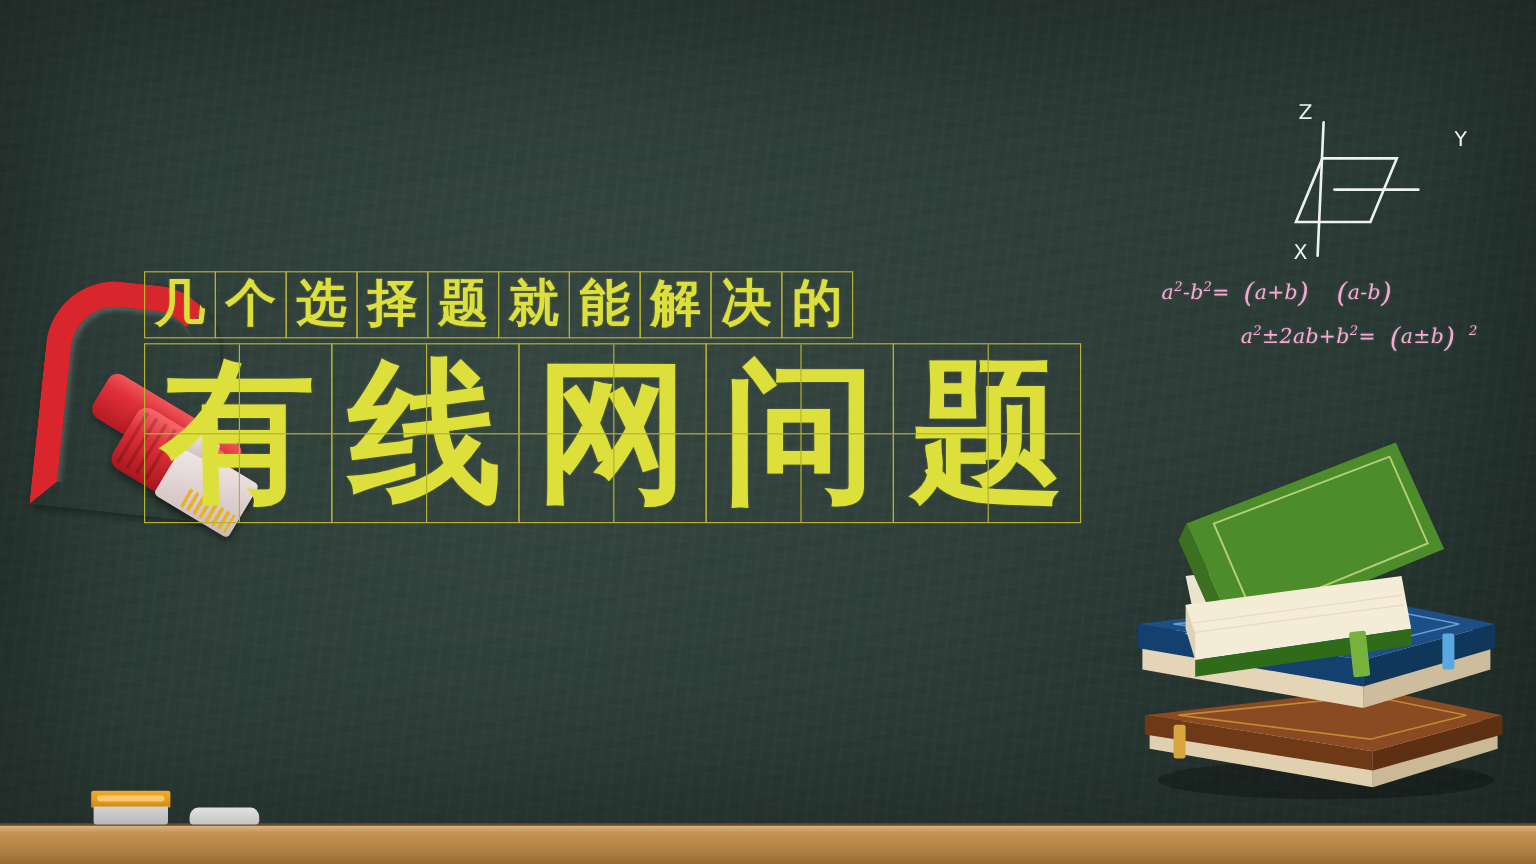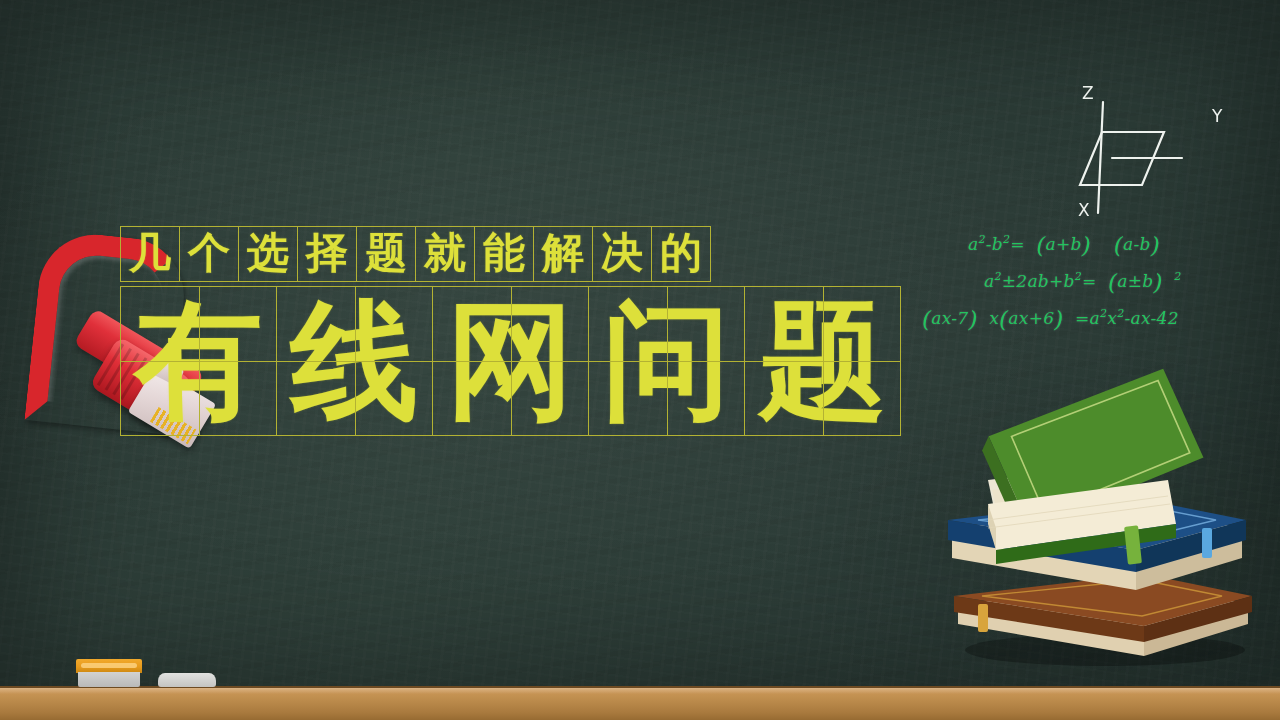--- a/index.html
+++ b/index.html
@@ -207,30 +207,30 @@
     font-family: "DejaVu Sans", "Liberation Sans", sans-serif;
     font-size: 17px;
     fill: #eef2ee;
   }
 
   
   .formulas {
     position: absolute;
     left: 920px; top: 232px;
     width: 300px;
-    color: #22c55e;
+    color: #f9a8d4;
     font-family: "DejaVu Serif", "Liberation Serif", serif;
     font-style: italic;
     font-size: 17px;
     letter-spacing: .3px;
     text-shadow: 0 0 2px rgba(255,255,255,0.25);
   }
   .formula { white-space: nowrap; margin-bottom: 11px; }
   .f1 { margin-left: 48px; }
-  .f2 { margin-left: 64px; }
+  .f2 { margin-left: 114px; }
   .f3 { margin-left: 2px; }
   .paren { font-size: 23px; font-style: italic; vertical-align: -3px; }
   sup { font-size: 11px; }
 
   
   .books { position: absolute; left: 930px; top: 368px; width: 340px; height: 300px; }
 
   
   .watermark {
     position: absolute;
@@ -292,23 +292,20 @@
     </svg>
   </div>
 
   <div class="formulas">
     <div class="formula f1">
       a<sup>2</sup>-b<sup>2</sup>=&nbsp;&nbsp;<span class="paren">(</span>a+b<span class="paren">)</span>&nbsp;&nbsp;&nbsp;&nbsp;<span class="paren">(</span>a-b<span class="paren">)</span>
     </div>
     <div class="formula f2">
       a<sup>2</sup>±2ab+b<sup>2</sup>=&nbsp;&nbsp;<span class="paren">(</span>a±b<span class="paren">)</span>&nbsp;&nbsp;<sup>2</sup>
     </div>
-    <div class="formula f3">
-      <span class="paren">(</span>ax-7<span class="paren">)</span>&nbsp;&nbsp;x<span class="paren">(</span>ax+6<span class="paren">)</span>&nbsp;&nbsp;=a<sup>2</sup>x<sup>2</sup>-ax-42
-    </div>
   </div>
 
   <div class="books">
     <svg width="340" height="300" viewBox="0 0 340 300">
       <ellipse cx="175" cy="282" rx="140" ry="16" fill="rgba(0,0,0,0.28)"></ellipse>
 
       <g>
         <path d="M28 236 L214 214 L318 236 L214 268 Z" fill="#f0e3c8"></path>
         <path d="M28 236 L28 256 L214 288 L214 268 Z" fill="#e0d0b0"></path>
         <path d="M214 268 L214 288 L318 256 L318 236 Z" fill="#cbb896"></path>

